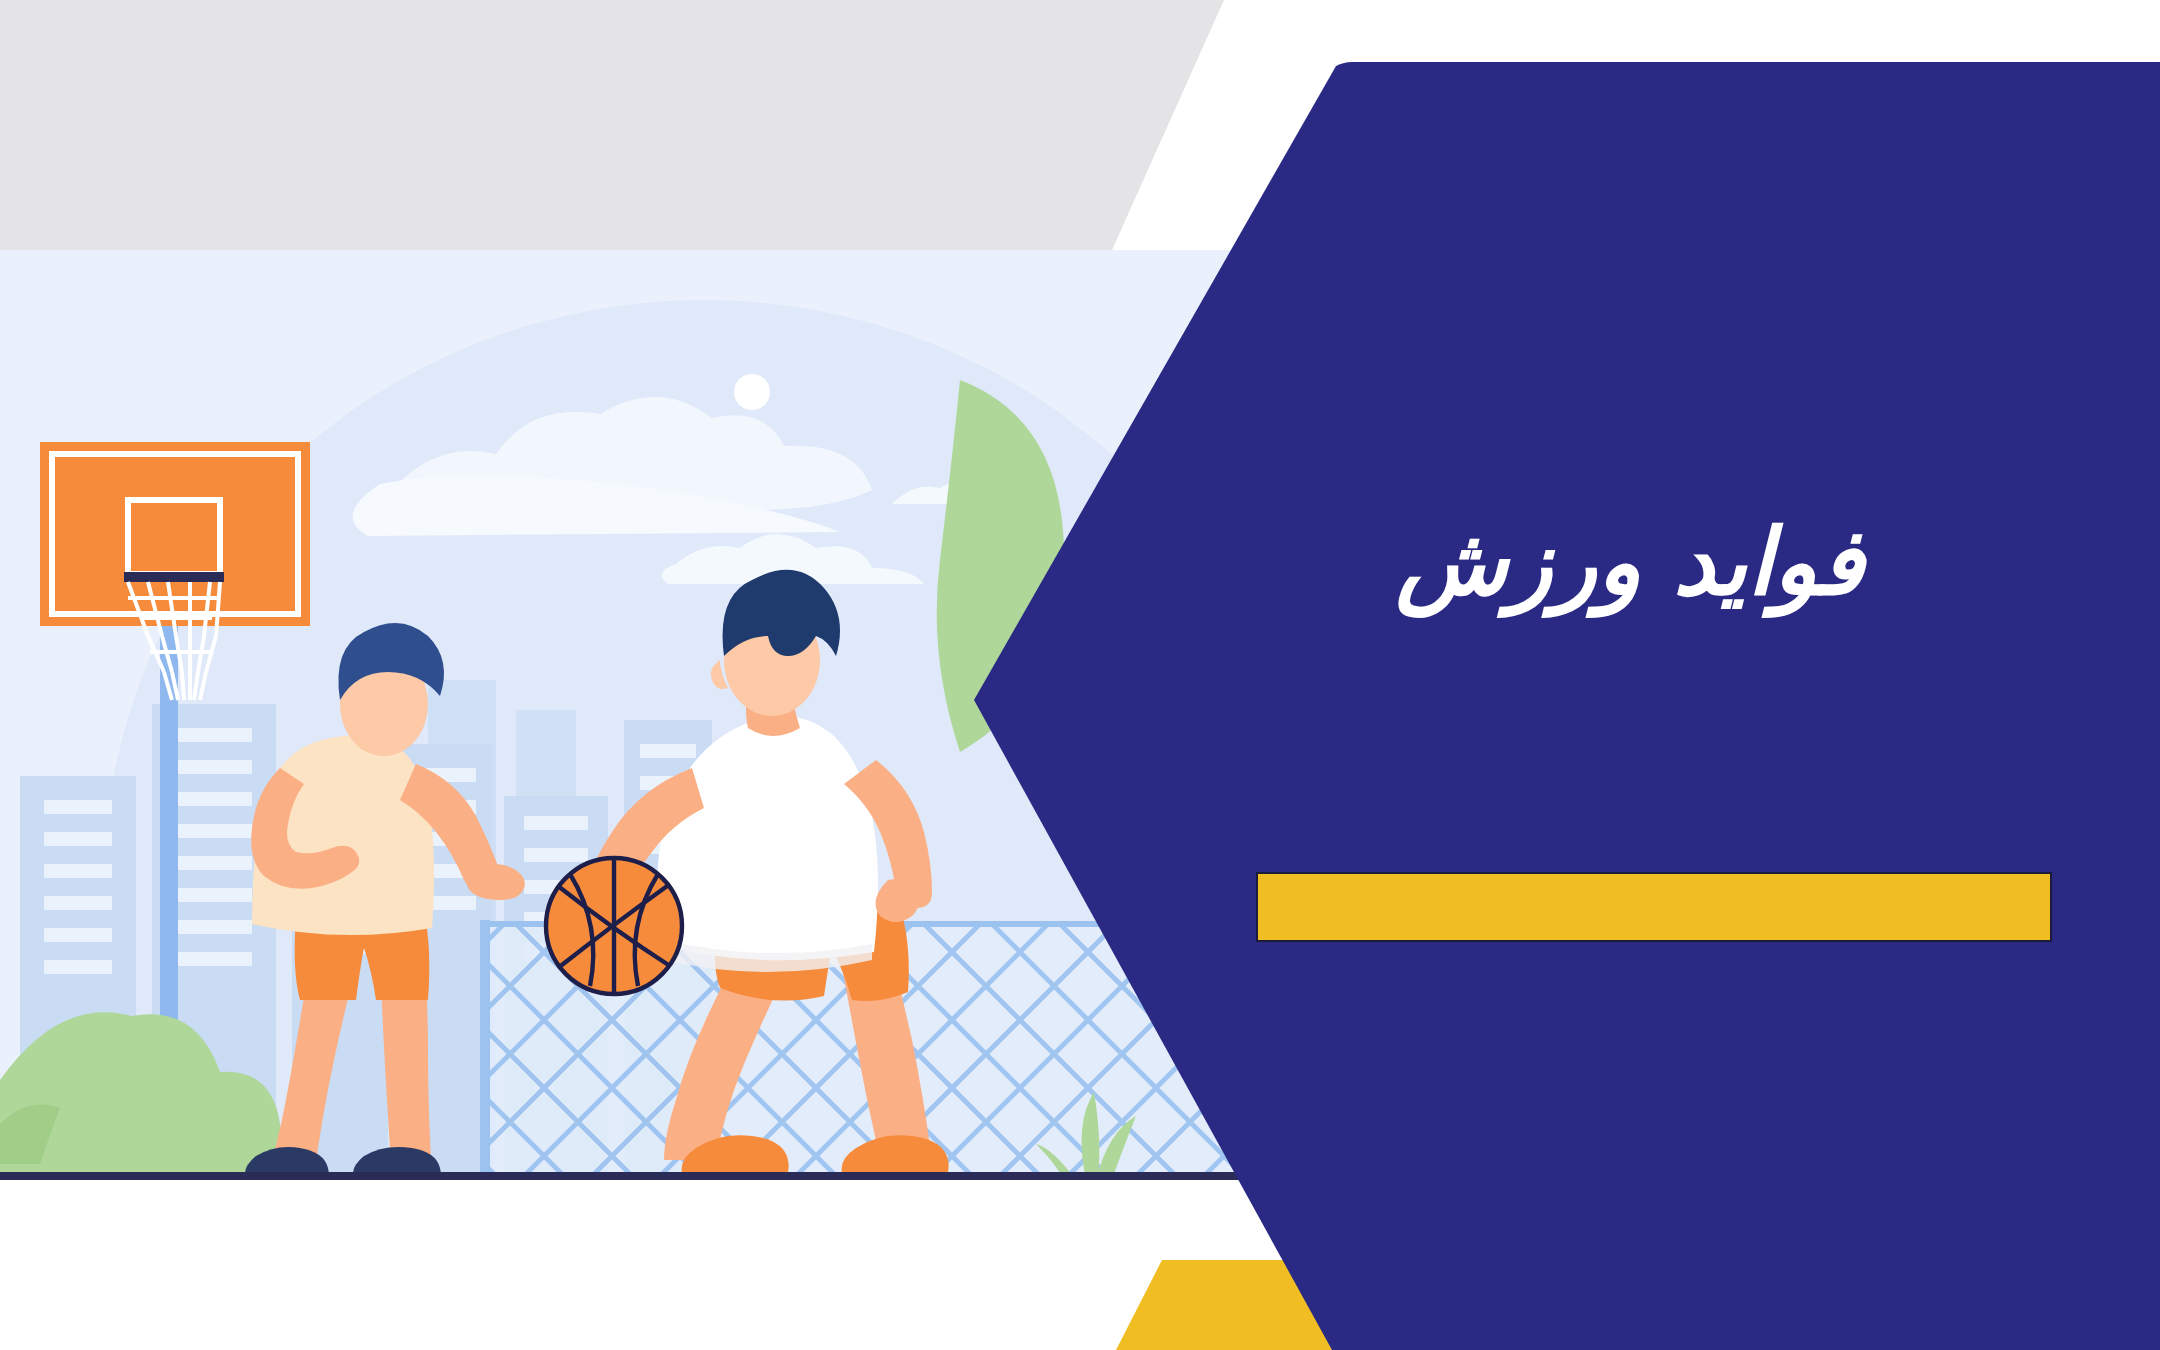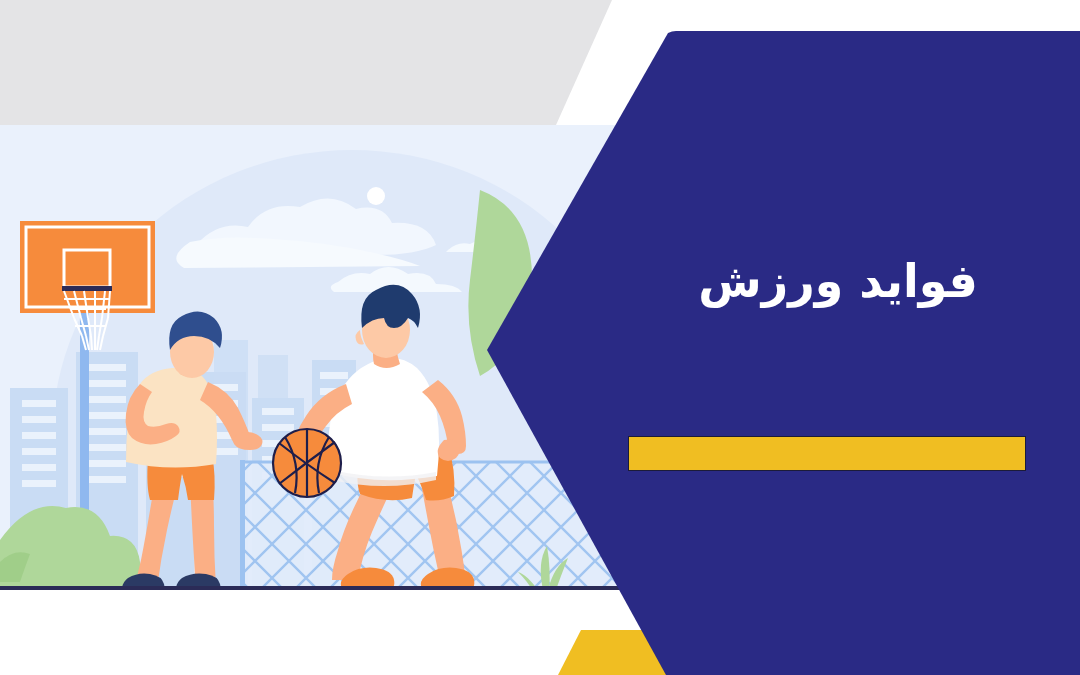--- a/index.html
+++ b/index.html
@@ -26,25 +26,26 @@
     top: 0;
     left: 0;
     width: 1080px;
     height: 675px;
   }
   #illustration-svg, #shapes-svg {
     display: block;
   }
   #title-block {
     position: absolute;
-    left: 628px;
+    left: 605px;
     top: 250px;
     width: 420px;
     text-align: center;
     pointer-events: none;
+    font-style: italic;
   }
   #title-text {
     margin: 0;
     color: #ffffff;
     font-size: 46px;
     font-weight: bold;
     line-height: 1.35;
     letter-spacing: 0px;
     direction: rtl;
     text-align: center;

